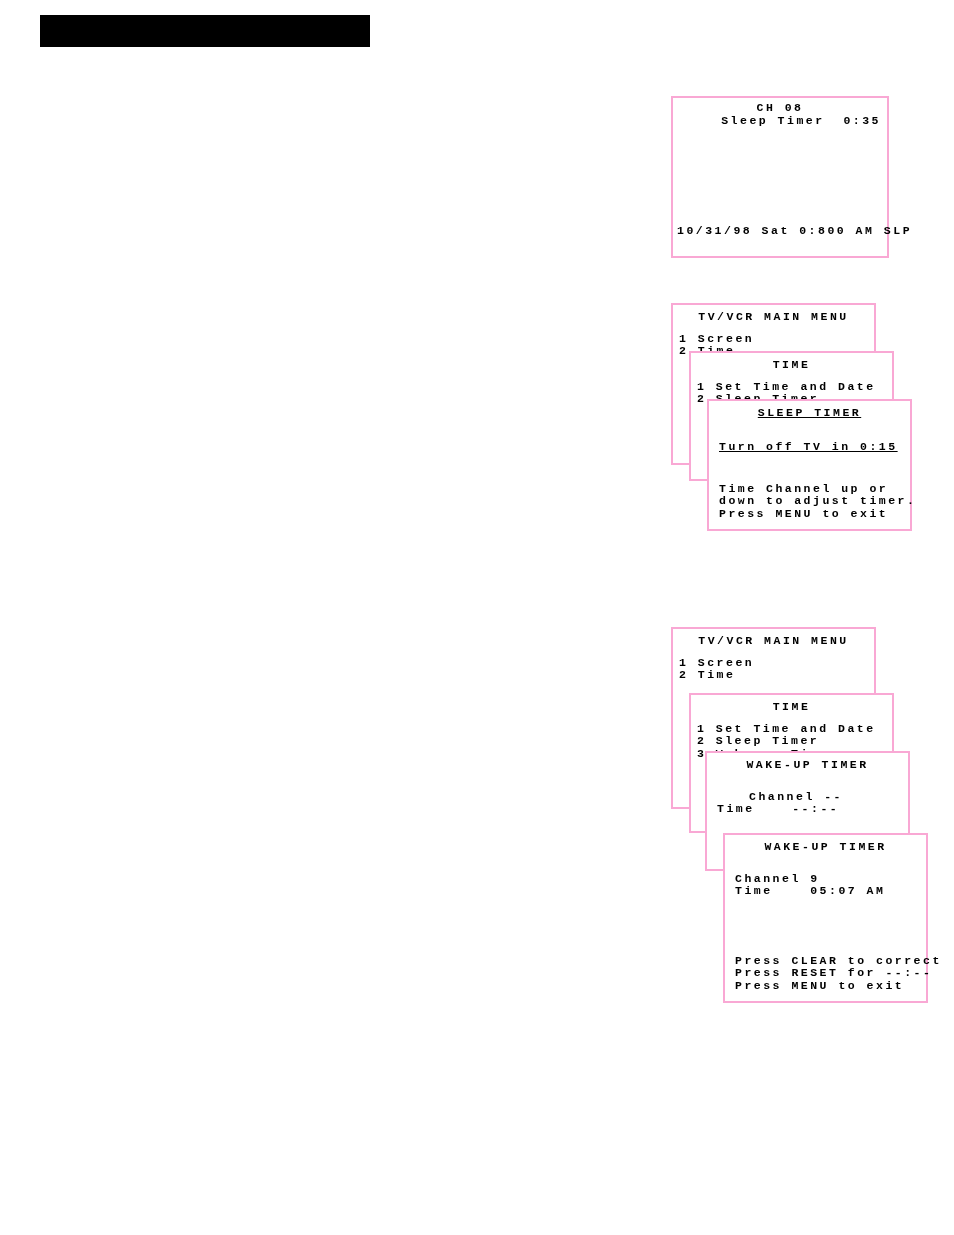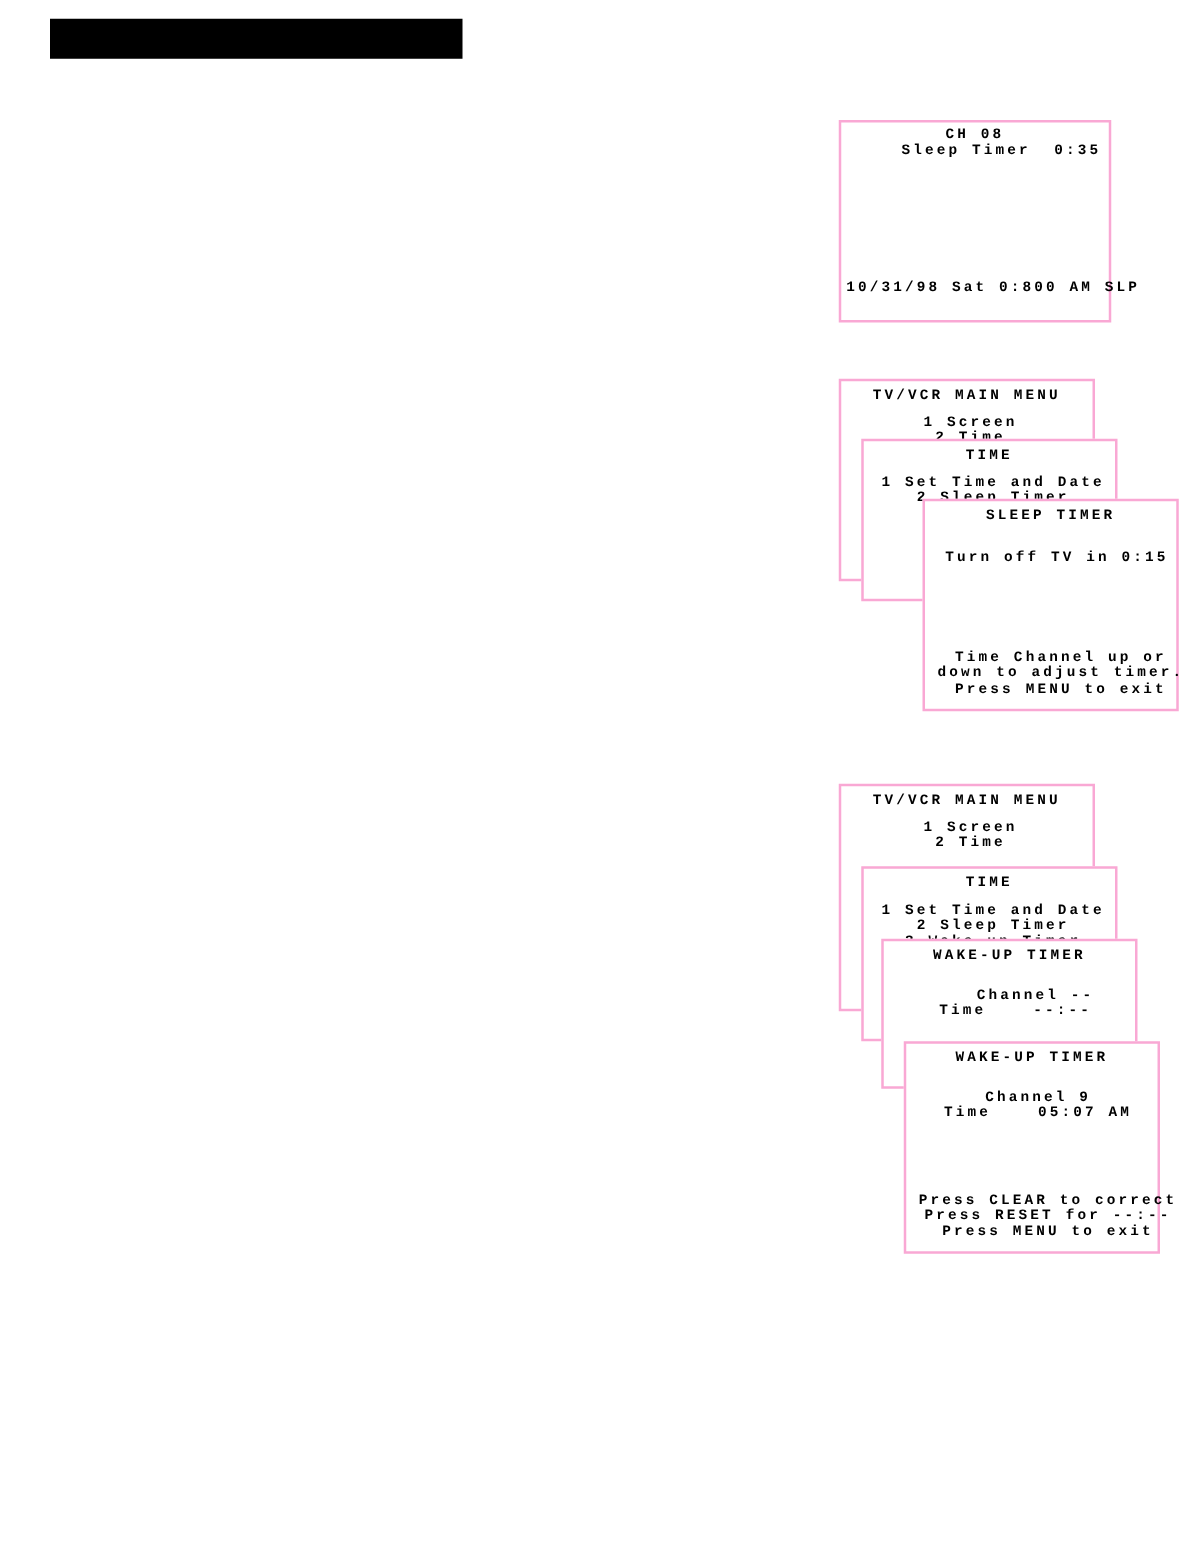--- a/index.html
+++ b/index.html
@@ -25,21 +25,20 @@
     background: #fff;
     box-sizing: border-box;
   }
   .osd-line {
     font-family: "Courier New", monospace;
     font-weight: bold;
     font-size: 11.5px;
     letter-spacing: 2.5px;
     white-space: pre;
     line-height: 1.0;
-    text-align: center;
   }
   .title {
     text-align: center;
   }
 </style>
 </head>
 <body>
 
 <div class="blackbar"></div>
 
@@ -54,21 +53,21 @@
   <div class="osd-line" style="margin-left:6px; margin-top:10px;">1 Screen</div>
   <div class="osd-line" style="margin-left:6px; margin-top:1px;">2 Time</div>
 </div>
 
 <div class="screen" style="left:689px; top:351px; width:205px; height:130px;">
   <div class="osd-line title" style="margin-top:6px;">TIME</div>
   <div class="osd-line" style="margin-left:6px; margin-top:10px;">1 Set Time and Date</div>
   <div class="osd-line" style="margin-left:6px; margin-top:1px;">2 Sleep Timer</div>
 </div>
 
-<div class="screen" style="left:738px; top:399px; width:205px; height:170px;">
+<div class="screen" style="left:707px; top:399px; width:205px; height:132px;text-decoration:underline;">
   <div class="osd-line title" style="margin-top:6px;">SLEEP TIMER</div>
   <div class="osd-line" style="margin-left:10px; margin-top:22px;">Turn off TV in 0:15</div>
   <div style="position:absolute; bottom:10px; left:10px;">
     <div class="osd-line">Time Channel up or</div>
     <div class="osd-line" style="margin-top:1px;">down to adjust timer.</div>
     <div class="osd-line" style="margin-top:1px;">Press MENU to exit</div>
   </div>
 </div>
 
 <div class="screen" style="left:671px; top:627px; width:205px; height:182px;">

